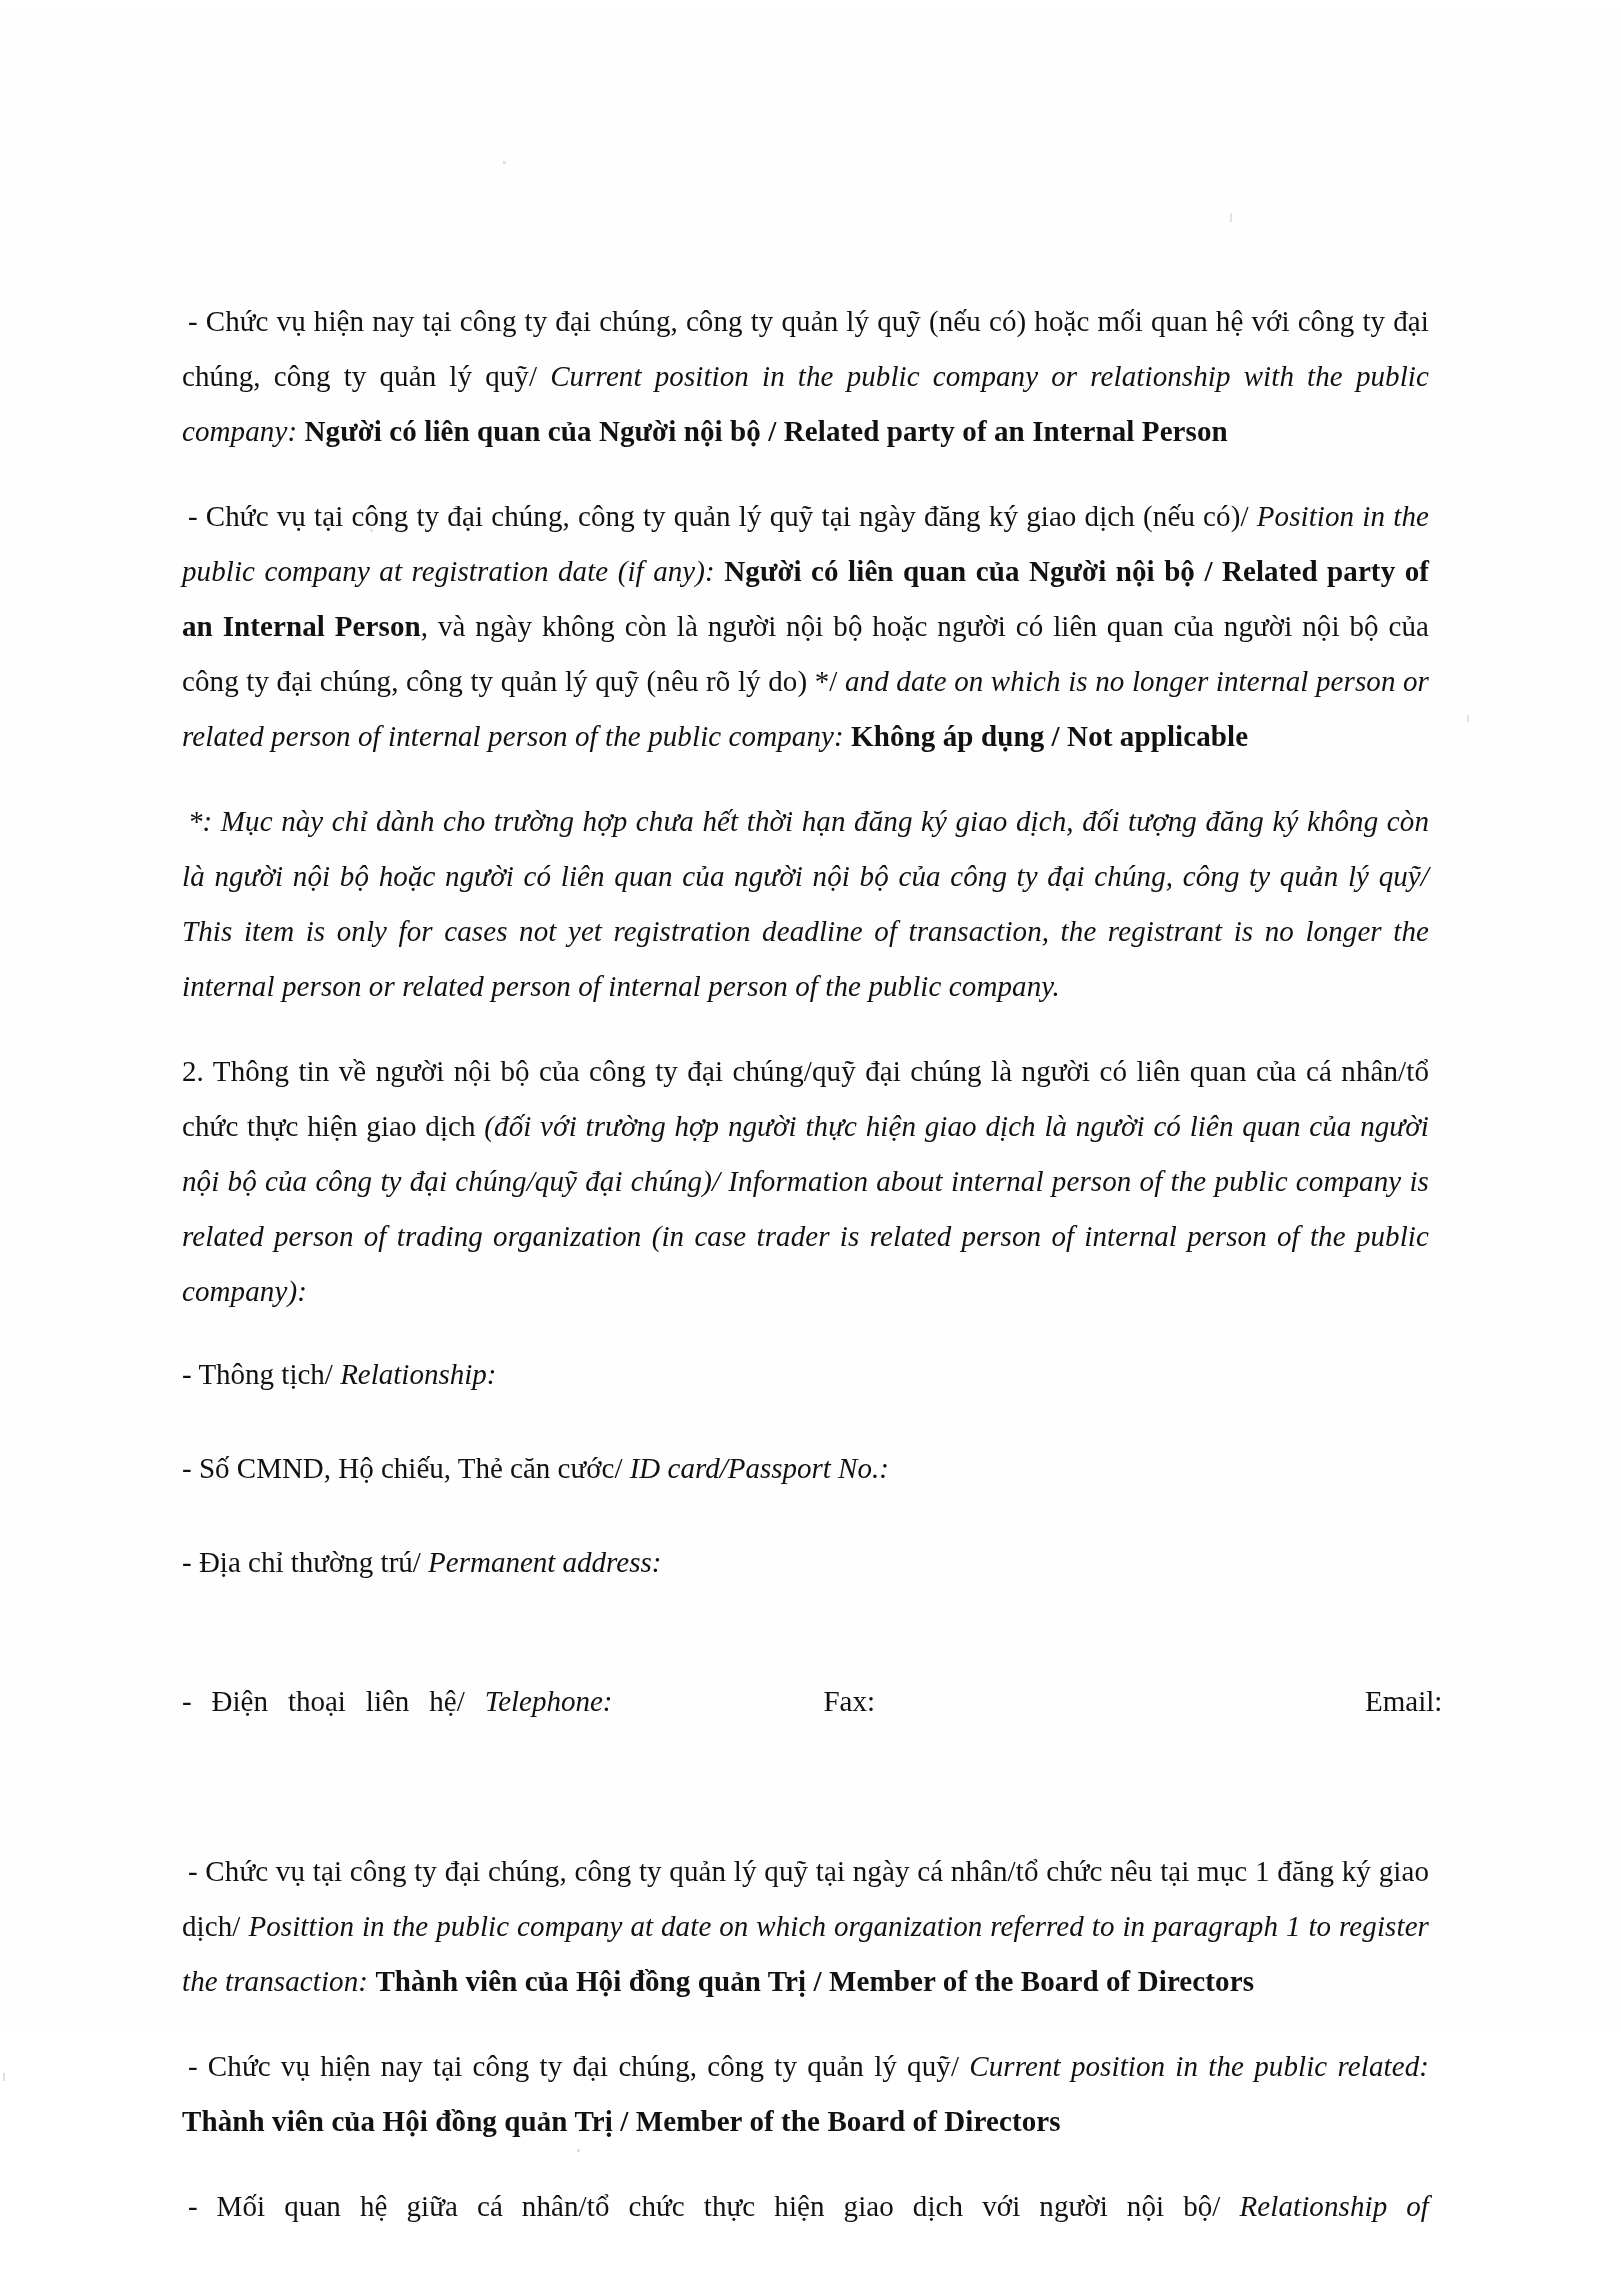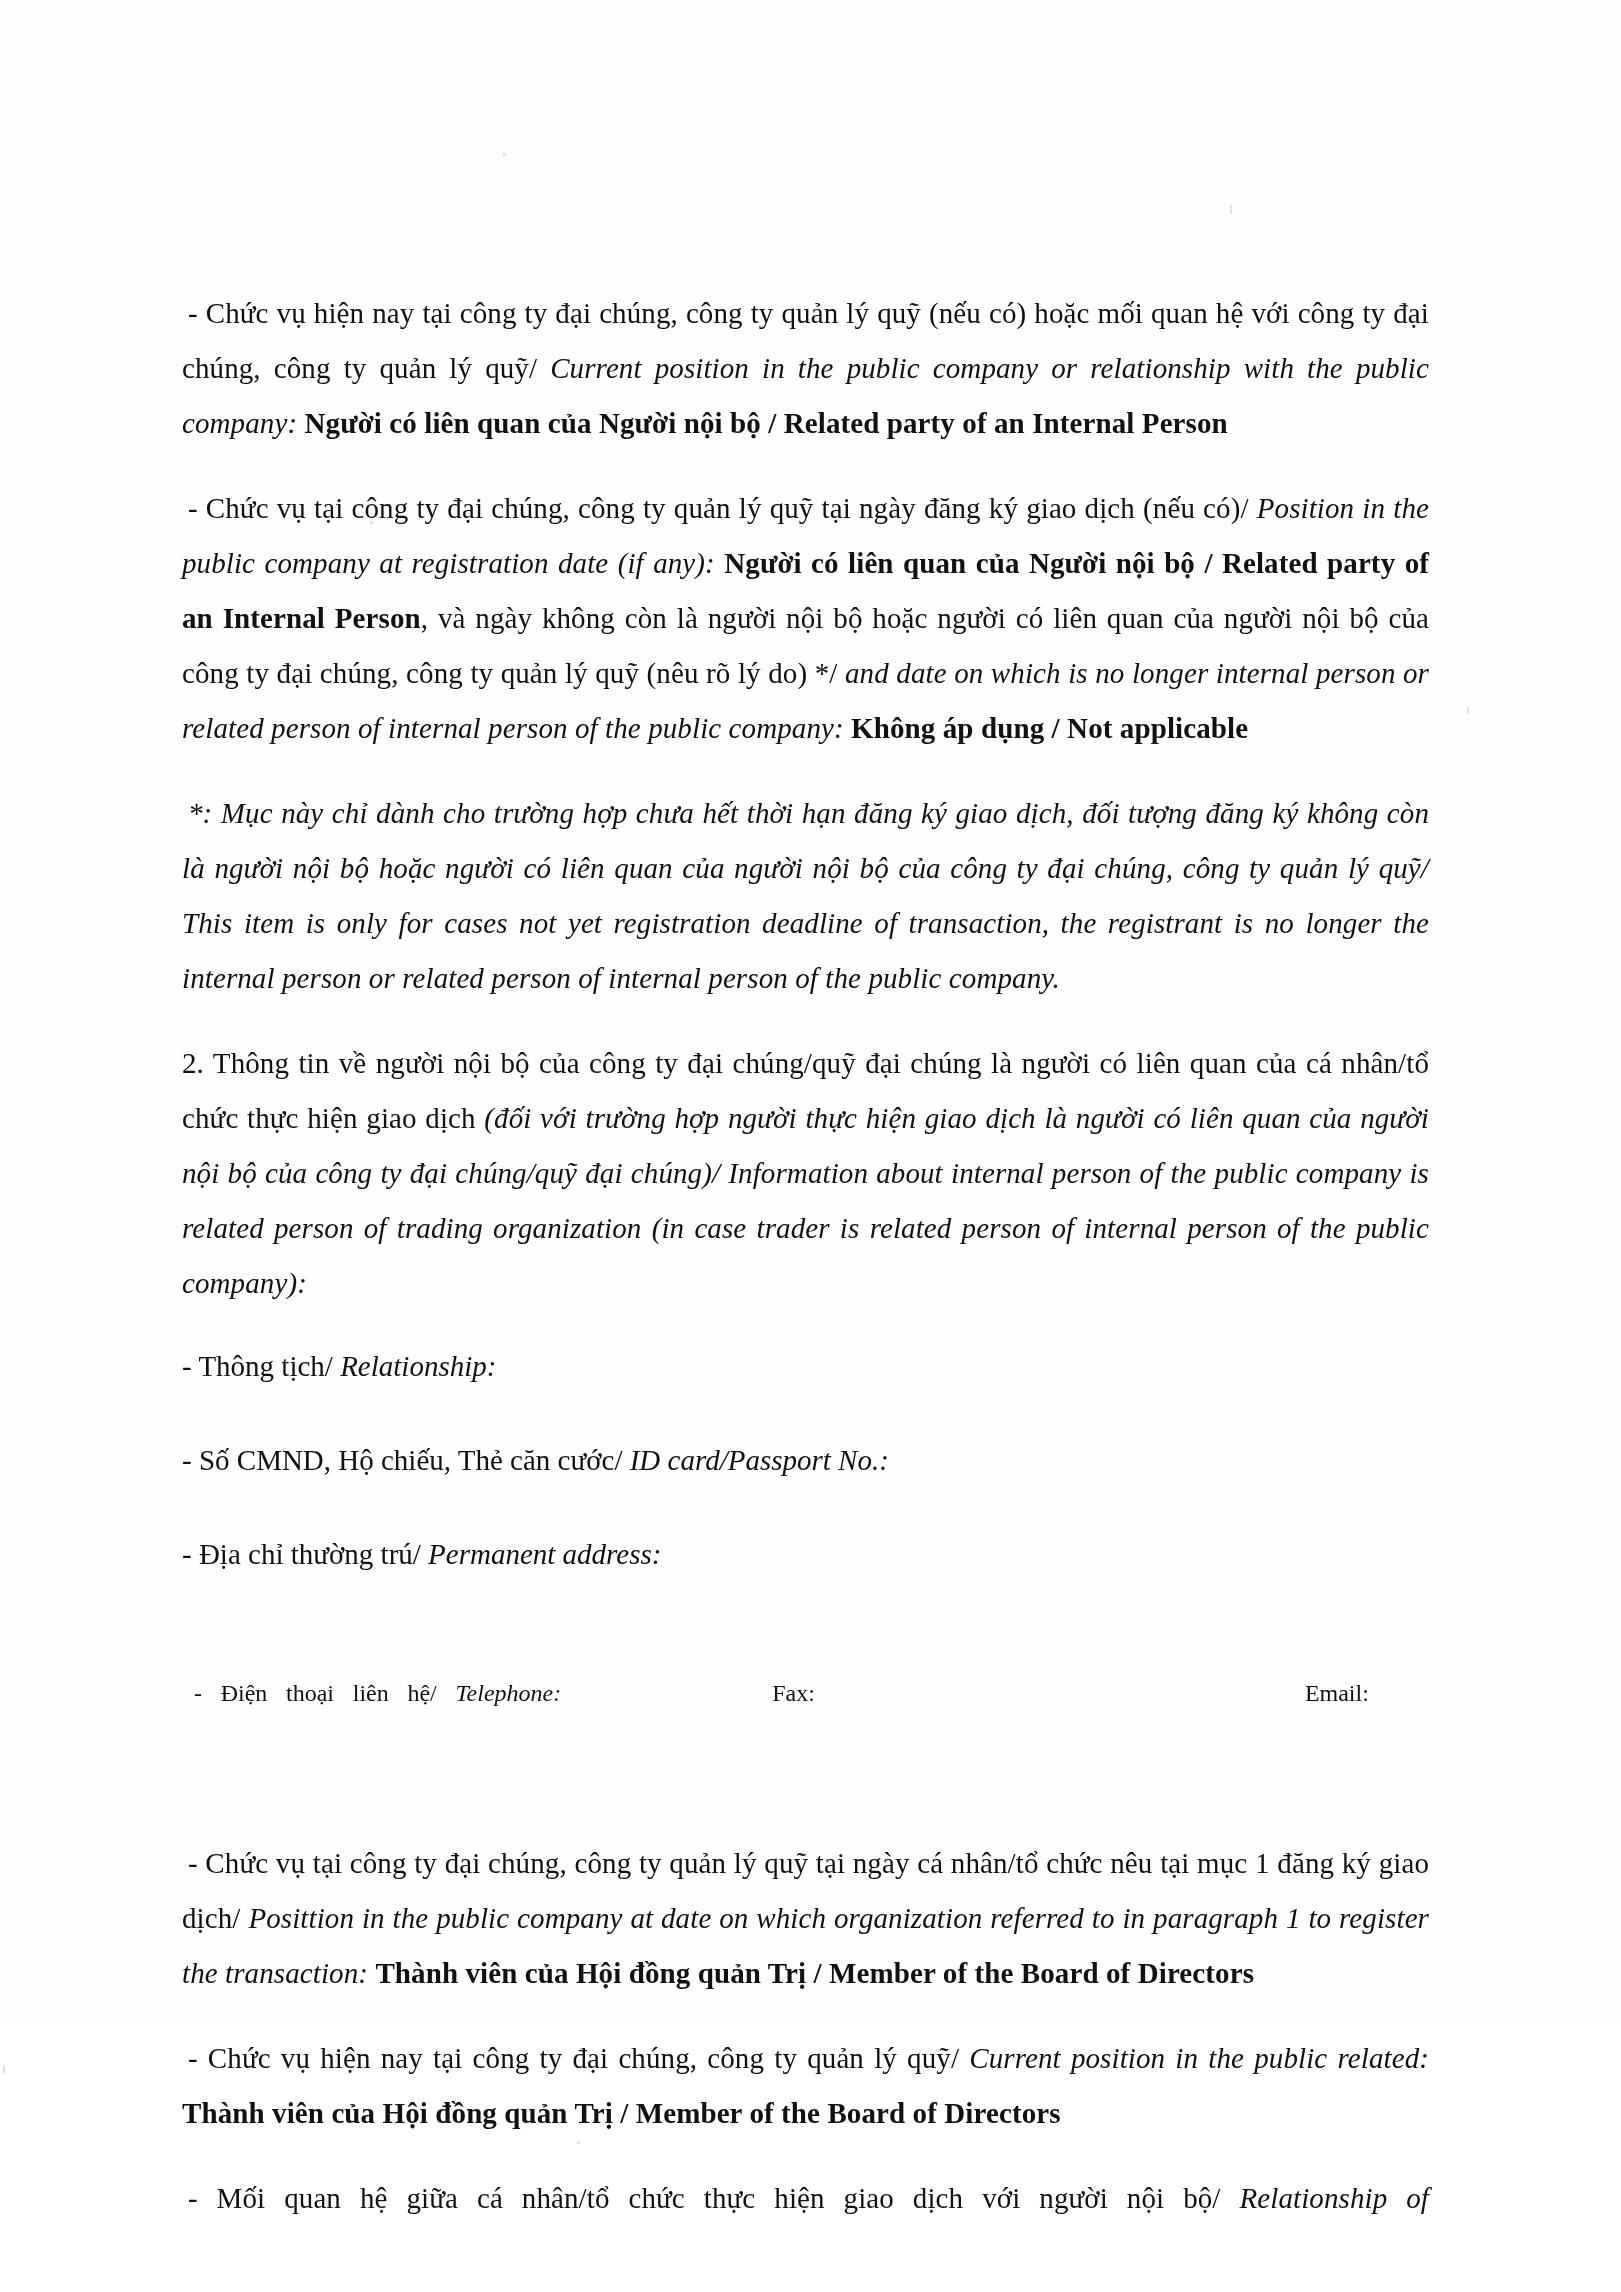--- a/index.html
+++ b/index.html
@@ -21,21 +21,21 @@
   .speck {
     position: absolute;
     background: #c9c9cf;
     opacity: .55;
     pointer-events: none;
   }
 
   .page {
     position: absolute;
     left: 0;
-    top: 4px;
+    top: 12px;
     width: 1621px;
     height: 2018px;
     background: #fefefe;
   }
 
   .content {
     position: absolute;
     left: 182px;
     top: 282px;
     width: 1247px;
@@ -64,22 +64,22 @@
 
   
   .field {
     margin: 0 0 43px 0;
     font-size: 29px;
     line-height: 51px;
     text-align: left;
   }
 
   .contactline {
-    margin: 0 0 43px 12px;
-    font-size: 24px;
+    margin: 0 0 43px 0;
+    font-size: 29px;
     line-height: 51px;
     display: block;
     width: 1247px;
     white-space: nowrap;
   }
   .contactline .gap1 { display: inline-block; width: 211px; }
   .contactline .gap2 { display: inline-block; width: 490px; }
   .tel-spread { word-spacing: 12.7px; }
 
   .blankgap { height: 45px; }

